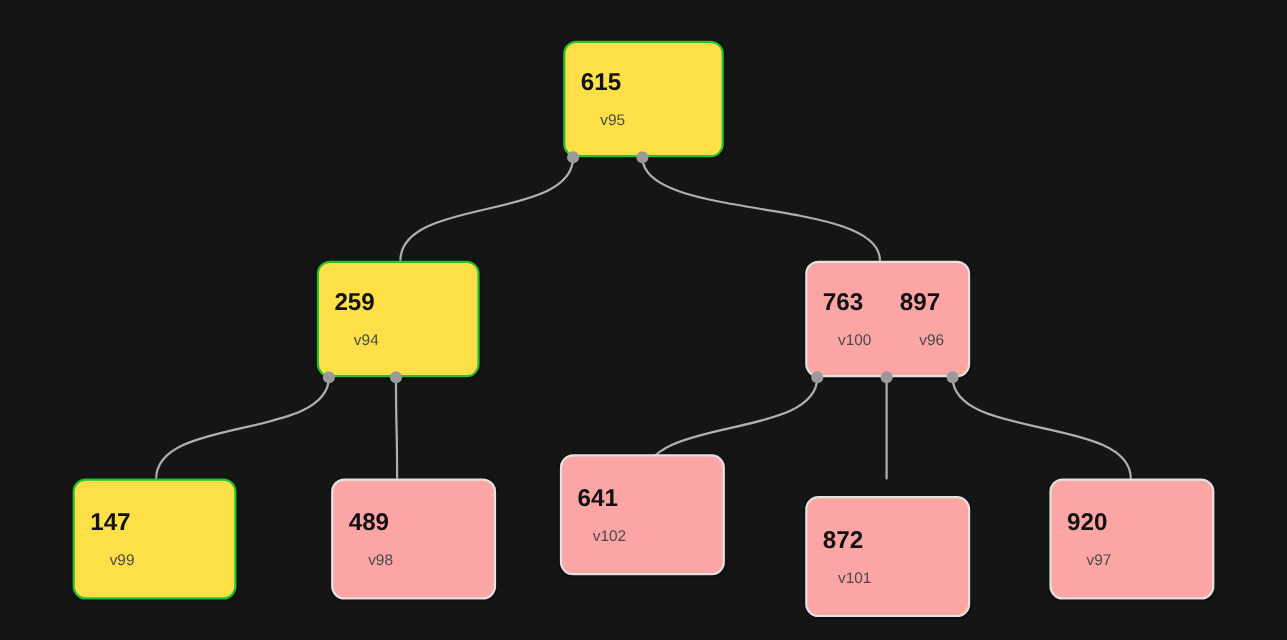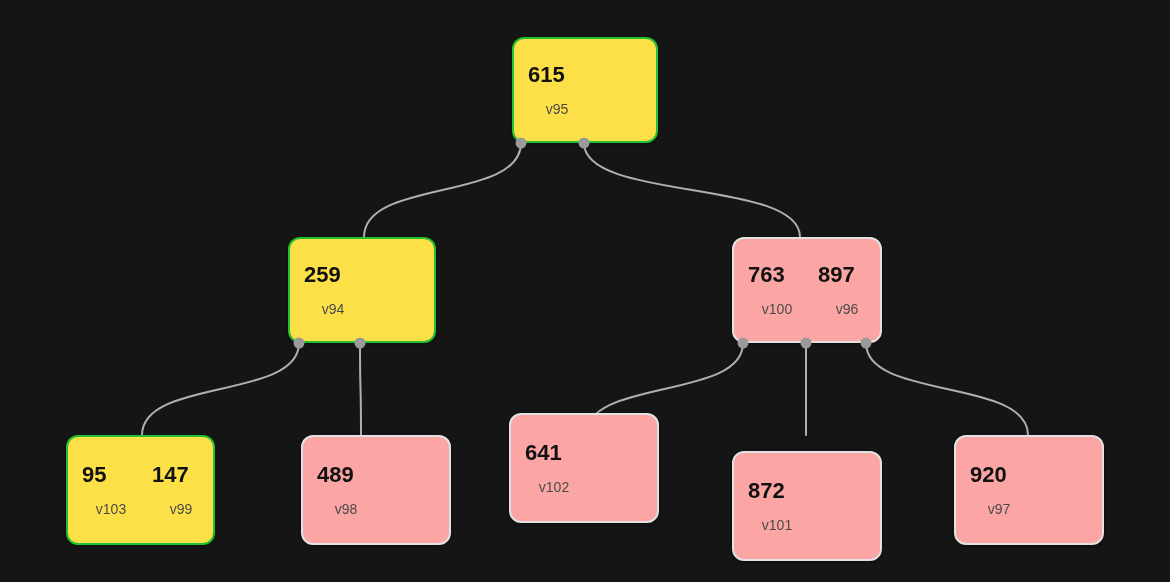--- a/index.html
+++ b/index.html
@@ -112,24 +112,20 @@
         <div class="cell">
           <div class="key">897</div>
           <div class="ver">v96</div>
         </div>
       </div>
       <div class="port" style="left: 743px; top: 343px;"></div>
       <div class="port" style="left: 806px; top: 343px;"></div>
       <div class="port" style="left: 866px; top: 343px;"></div>
       <div class="node hl" style="left: 66px; top: 435px; width: 149px; height: 110px;">
         <div class="cell">
-          <div class="key">95</div>
-          <div class="ver">v103</div>
-        </div>
-        <div class="cell">
           <div class="key">147</div>
           <div class="ver">v99</div>
         </div>
       </div>
       <div class="node" style="left: 301px; top: 435px; width: 150px; height: 110px;">
         <div class="cell">
           <div class="key">489</div>
           <div class="ver">v98</div>
         </div>
       </div>

